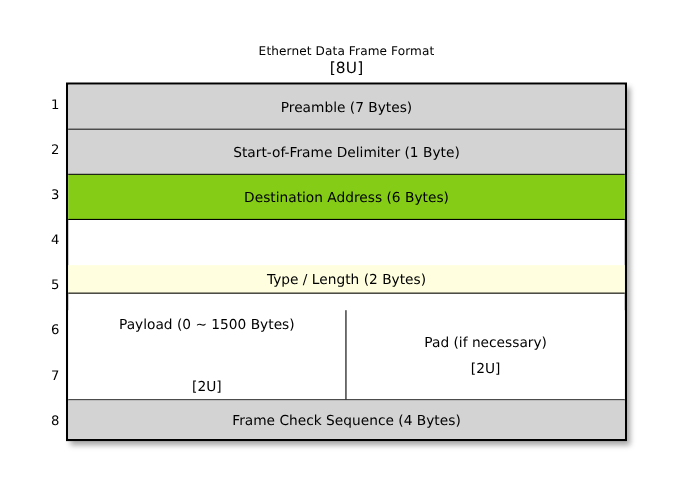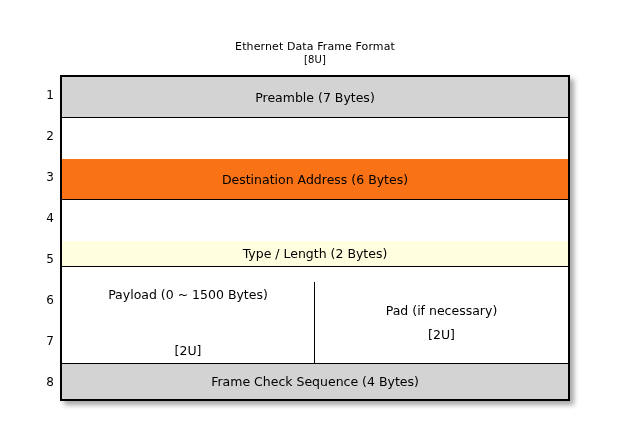--- a/index.html
+++ b/index.html
@@ -31,21 +31,21 @@
     width: 510px;
     text-align: center;
     line-height: 1.25;
   }
   .title-main {
     font-size: 11px;
     color: #000000;
     letter-spacing: 0.1px;
   }
   .title-sub {
-    font-size: 10px;
+    font-size: 14px;
     color: #000000;
     letter-spacing: 0.1px;
   }
 
   
   .gutter {
     position: absolute;
     left: 20px;
     top: 75px;
     width: 34px;
@@ -143,22 +143,25 @@
     <div class="rownum" style="top:246px;">7</div>
     <div class="rownum" style="top:287px;">8</div>
   </div>
 
   <div class="frame">
 
     <div class="field" style="top: 0px; height: 41px; background-color: rgb(211, 211, 211);">
       <span>Preamble (7 Bytes)</span>
     </div>
 
+    <div class="field" style="top: 41px; height: 41px; background-color: rgb(211, 211, 211);">
+      <span>Start-of-Frame Delimiter (1 Byte)</span>
+    </div>
 
-    <div class="field" style="top: 82px; height: 41px; background-color: #f97316;">
+    <div class="field" style="top: 82px; height: 41px; background-color: #84cc16;">
       <span>Destination Address (6 Bytes)</span>
     </div>
 
 
     <div class="field" style="top: 164px; height: 26px; background-color: rgb(255, 255, 224);">
       <span>Type / Length (2 Bytes)</span>
     </div>
 
     <div class="split-row" style="top: 205px; height: 82px; background-color: rgb(255, 255, 255);">
       <div class="split-cell left">

